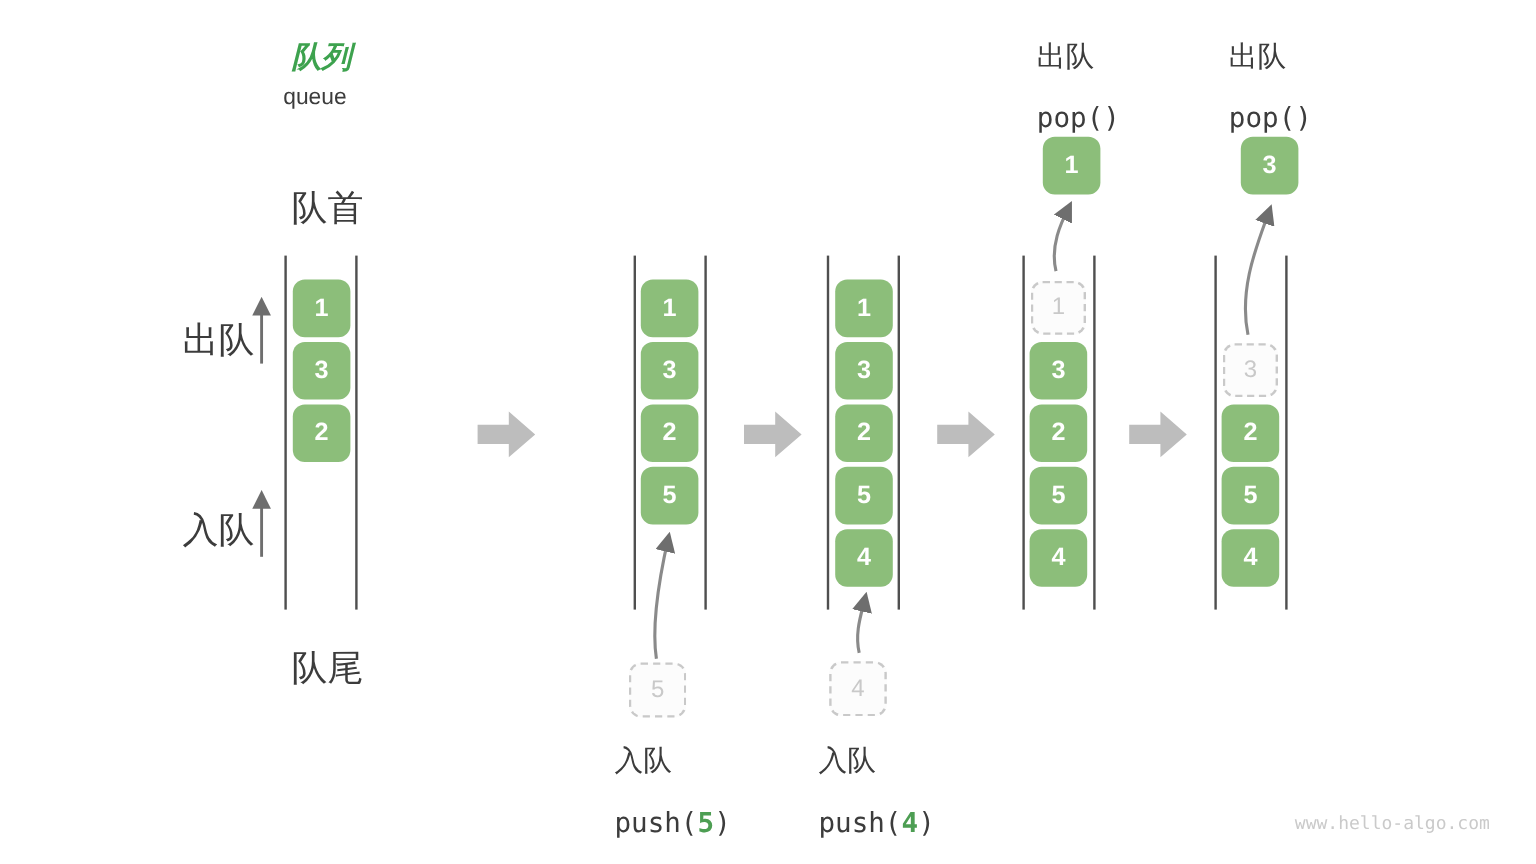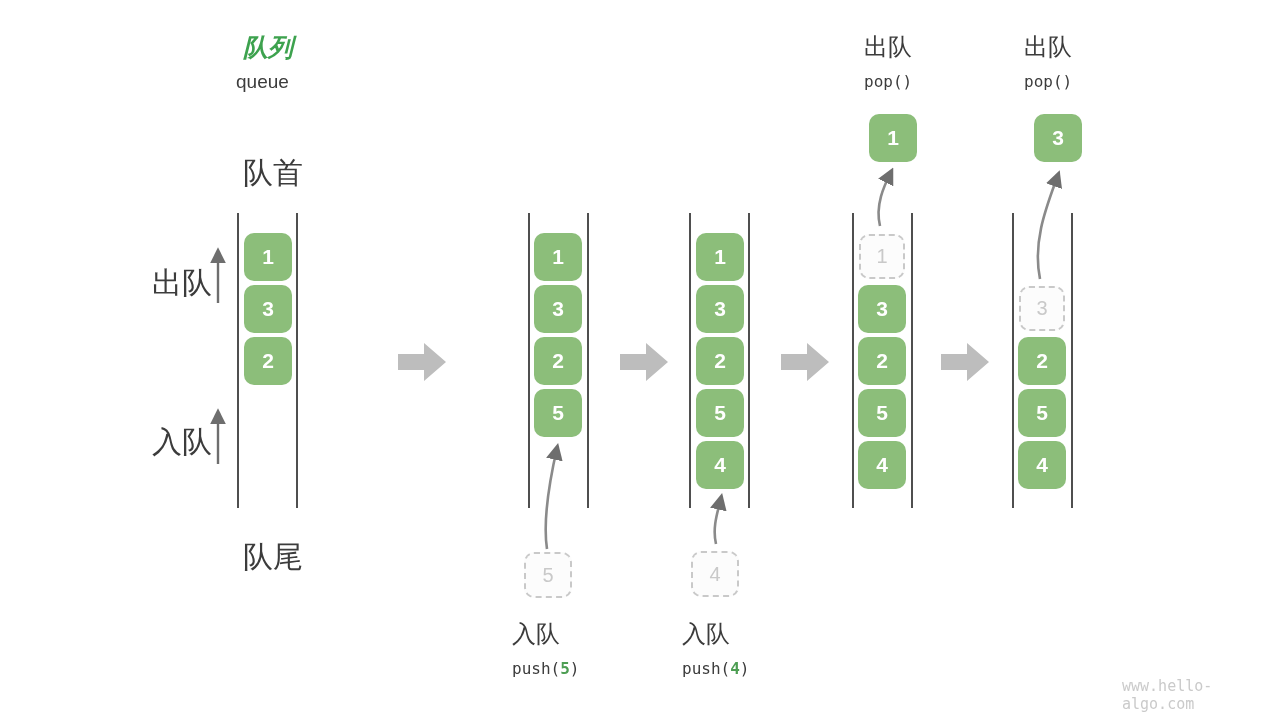--- a/index.html
+++ b/index.html
@@ -26,21 +26,21 @@
   }
   .ghost{
     position:absolute;box-sizing:border-box;border:2px dashed #c9c9c9;background:#fcfcfc;
     border-radius:10px;color:#c9c9c9;font-size:20px;
     display:flex;align-items:center;justify-content:center;
   }
 
   .op .cn-line{font-size:24px;color:#3c3c3c;}
   .op .code-line{
     font-family:"DejaVu Sans Mono","Liberation Mono",monospace;
-    font-size:16px;color:#3c3c3c;margin-top:9px;white-space:pre;
+    font-size:23px;color:#3c3c3c;margin-top:23px;white-space:pre;
   }
   .green-num{color:#4d9e53;font-weight:700;}
 
   .watermark{
     font-family:"DejaVu Sans Mono","Liberation Mono",monospace;
     font-size:15px;color:#cacaca;
   }
 </style>
 </head>
 <body>
@@ -123,15 +123,15 @@
 
   <div class="abs op" style="left:512px;top:618px;">
     <div class="cn-line">入队</div>
     <div class="code-line"><span>push(</span><span class="green-num">5</span><span>)</span></div>
   </div>
   <div class="abs op" style="left:682px;top:618px;">
     <div class="cn-line">入队</div>
     <div class="code-line"><span>push(</span><span class="green-num">4</span><span>)</span></div>
   </div>
 
-  <div class="abs watermark" style="left:1079px;top:677px;margin-left:43px;">www.hello-algo.com</div>
+  <div class="abs watermark" style="left:1079px;top:677px;">www.hello-algo.com</div>
 
 </div>
 
 </body></html>

